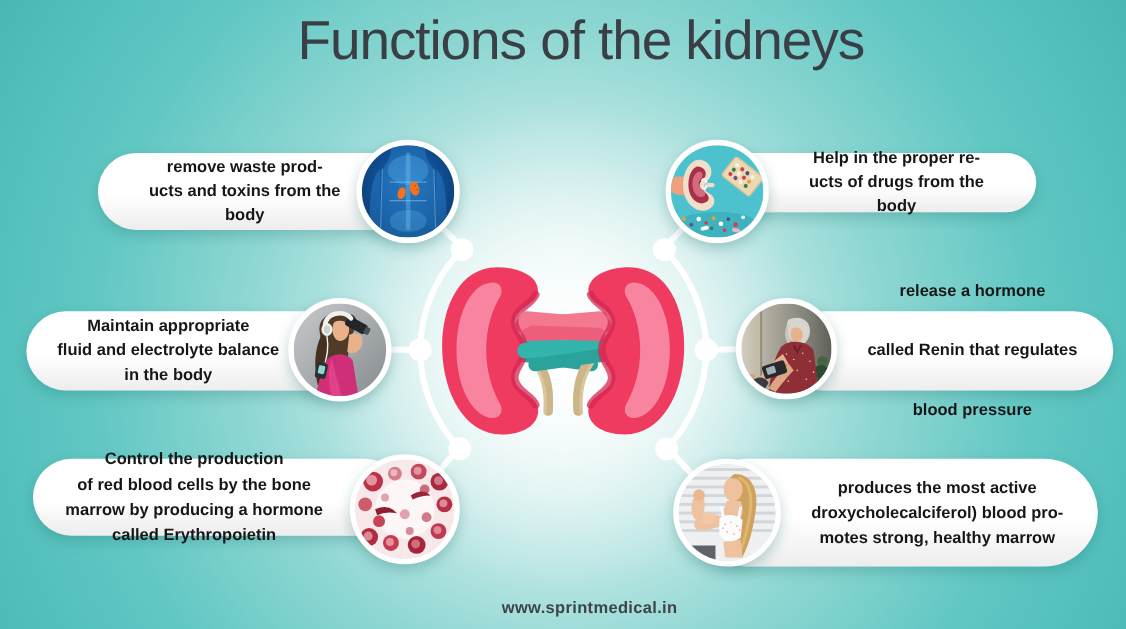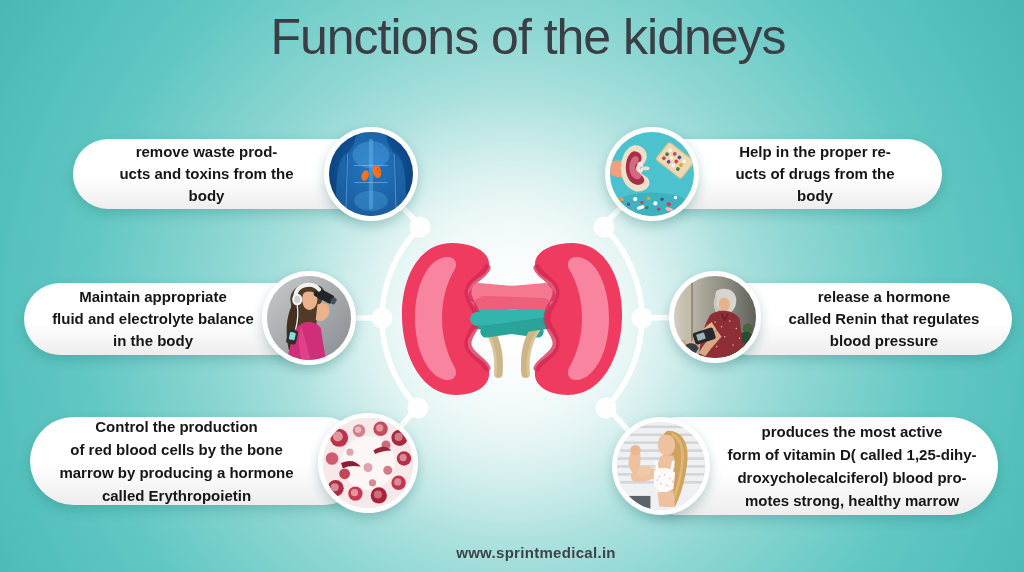--- a/index.html
+++ b/index.html
@@ -19,25 +19,25 @@
   .pill{
     position:absolute;z-index:2;border-radius:60px;
     background:linear-gradient(180deg,#ffffff 55%,#ededed 100%);
     box-shadow:0 5px 12px rgba(25,105,100,.25);
     display:flex;flex-direction:column;justify-content:center;align-items:center;
     box-sizing:border-box;text-align:center;
     font-weight:bold;font-size:15px;line-height:22px;color:#161616;
   }
   .pill .line{white-space:nowrap;}
   .pill.tall{line-height:23px;}
-  .p1{left:73px;top:139px;width:317px;height:70px;padding:0 64px 0 14px;}
+  .p1{left:89px;top:139px;width:317px;height:70px;padding:0 64px 0 14px;}
   .p2{left:24px;top:283px;width:322px;height:72px;padding:0 74px 0 10px;}
-  .p3{left:30px;top:417px;width:337px;height:88px;padding:0 58px 0 14px;}
-  .p4{left:630px;top:139px;width:312px;height:70px;padding:0 14px 0 72px;}
-  .p5{left:712px;top:283px;width:300px;height:72px;padding:0 12px 0 56px;}
+  .p3{left:30px;top:417px;width:337px;height:70px;padding:0 58px 0 14px;}
+  .p4{left:630px;top:139px;width:312px;height:54px;padding:0 14px 0 72px;}
+  .p5{left:712px;top:283px;width:300px;height:72px;padding:0 12px 0 56px;gap:32px;}
   .p6{left:630px;top:417px;width:368px;height:98px;padding:0 12px 0 88px;}
   .photo{
     position:absolute;z-index:3;border-radius:50%;border:5px solid #ffffff;
     overflow:hidden;box-sizing:border-box;background:#dfe5e5;
     box-shadow:0 5px 12px rgba(25,105,100,.28);
   }
   .photo svg{display:block;width:100%;height:100%;}
   .c1{left:324px;top:127px;width:94px;height:94px;}
   .c2{left:262px;top:271px;width:94px;height:94px;}
   .c3{left:318px;top:413px;width:100px;height:100px;}
@@ -124,21 +124,20 @@
     <div class="line">ucts of drugs from the</div>
     <div class="line">body</div>
   </div>
   <div class="pill p5">
     <div class="line">release a hormone</div>
     <div class="line">called Renin that regulates</div>
     <div class="line">blood pressure</div>
   </div>
   <div class="pill p6 tall">
     <div class="line">produces the most active</div>
-    <div class="line">form of vitamin D( called 1,25-dihy-</div>
     <div class="line">droxycholecalciferol) blood pro-</div>
     <div class="line">motes strong, healthy marrow</div>
   </div>
 
   <div class="photo c1">
     <svg viewBox="0 0 100 100">
       <defs>
           <radialGradient id="g1" cx="50%" cy="42%" r="70%">
         <stop offset="0%" stop-color="#1e6cb4"></stop>
             <stop offset="55%" stop-color="#0f4c8e"></stop>

